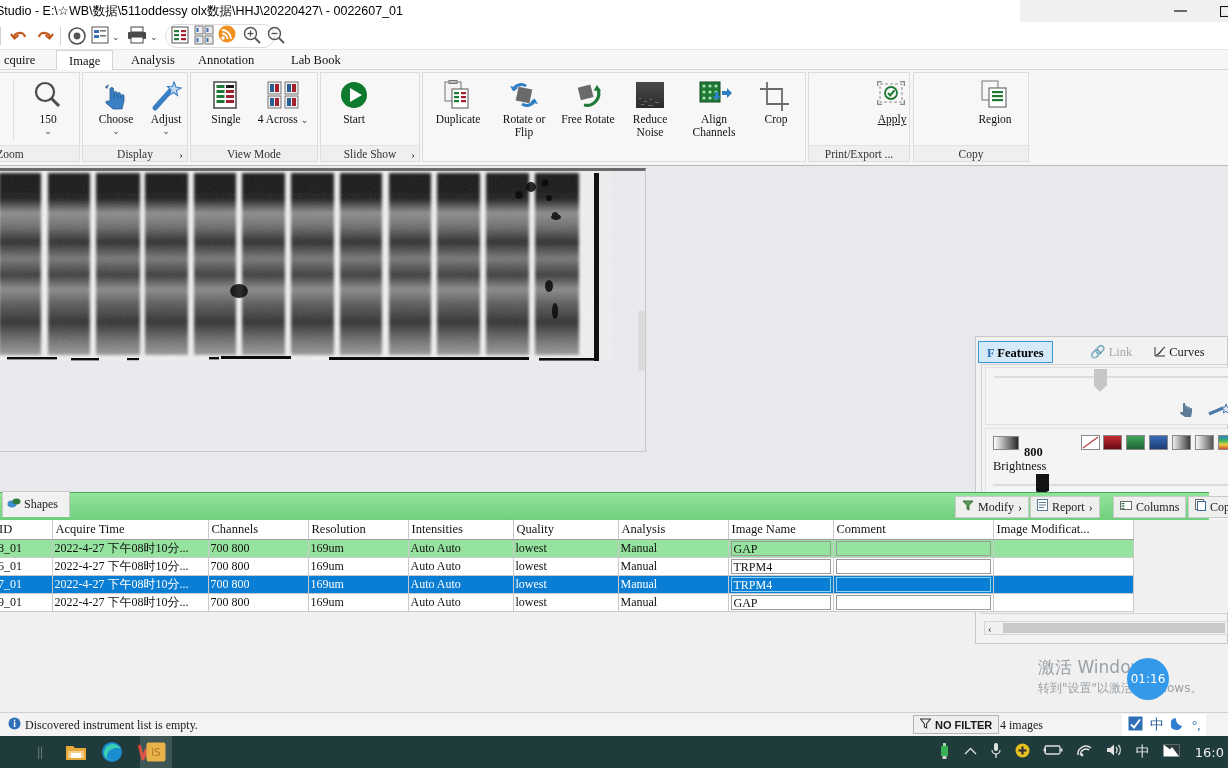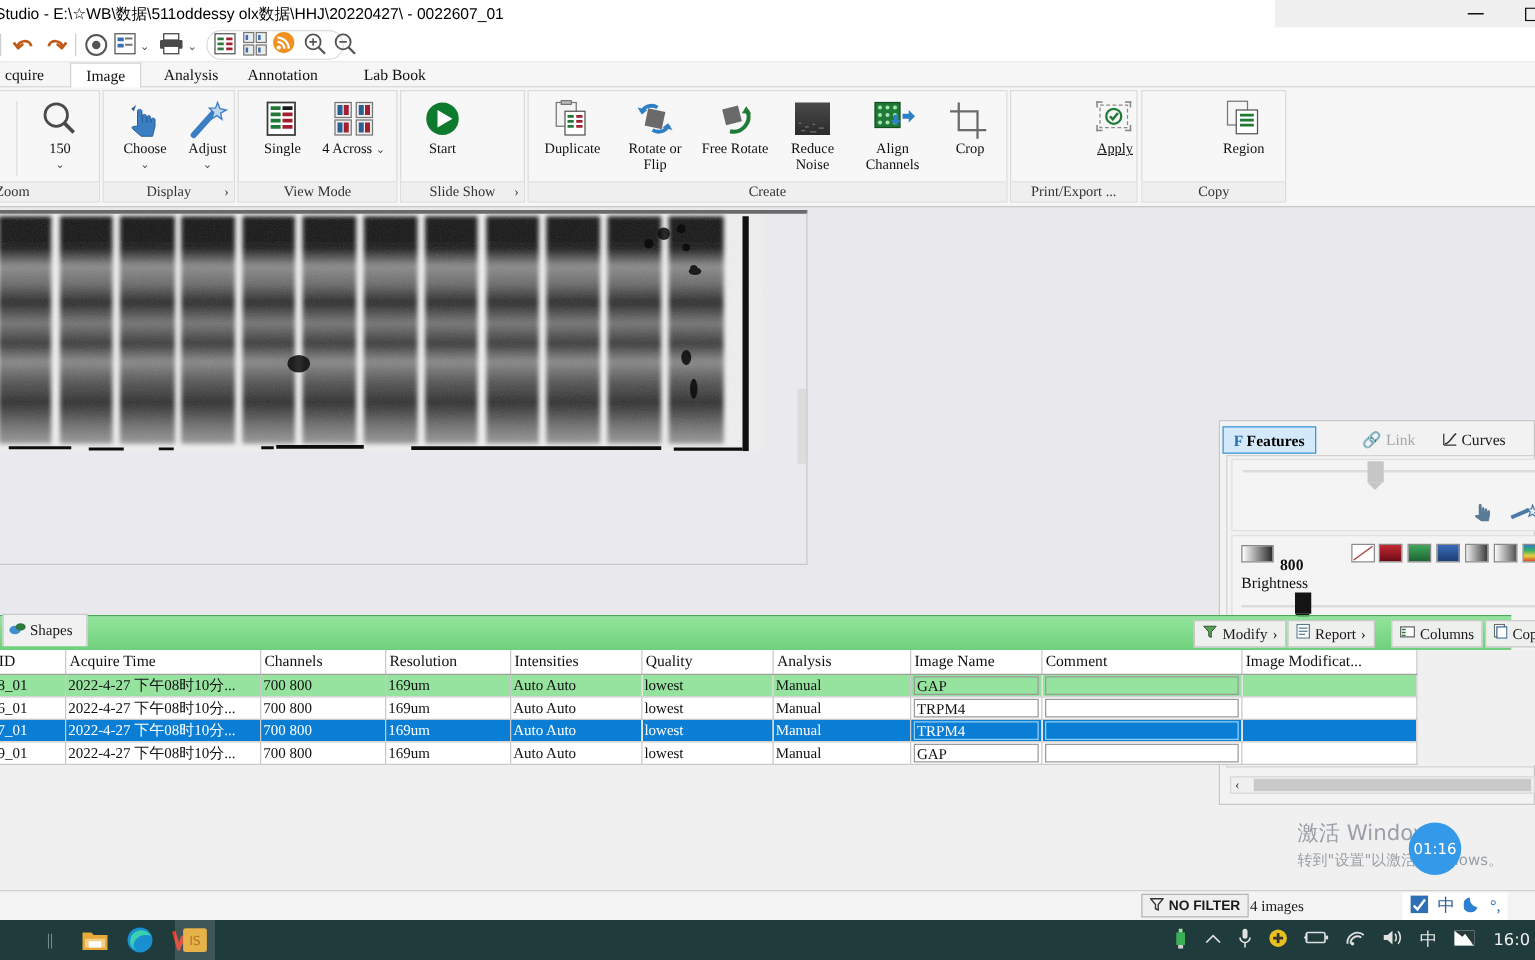--- a/index.html
+++ b/index.html
@@ -442,21 +442,20 @@
       </div>
       <div class="ritem" style="left:322px;">
         <div class="ic">
           <svg width="36" height="34" style="margin-top:3px">
               <path d="M9 2 L9 24 L31 24" stroke="#6a6a6a" stroke-width="1.8" fill="none"></path>
               <path d="M2 9 L24 9 L24 31" stroke="#6a6a6a" stroke-width="1.8" fill="none"></path>
             </svg>
         </div>
         <div class="lbl">Crop</div>
       </div>
-      <div class="gcaption">Create</div>
     </div>
 
     <div class="rgroup" style="left:808px; width:102px;">
       <div class="ritem" style="left:52px;text-decoration:underline;">
         <div class="ic">
           <svg width="36" height="34" style="margin-top:3px">
             <rect x="6" y="4" width="22" height="18" fill="none" stroke="#8a8a8a" stroke-dasharray="3,2"></rect>
             <g fill="#8a8a8a">
                 <rect x="3" y="1" width="5" height="1.3"></rect>
                 <rect x="3" y="1" width="1.3" height="5"></rect>
@@ -820,20 +819,30 @@
     </table>
   </div>
 
   <div class="wm">
     <div class="l1">激活 Windows</div>
     <div class="l2">转到"设置"以激活 Windows。</div>
   </div>
   <div class="clockbub">01:16</div>
 
   <div class="statusbar">
+    <div class="sbitem" style="left:8px">
+      <span>
+        <svg width="13" height="13">
+            <circle cx="6.5" cy="6.5" r="6" fill="#2f6fb5"></circle>
+            <rect x="5.8" y="5" width="1.5" height="5" fill="#fff"></rect>
+            <rect x="5.8" y="2.6" width="1.5" height="1.6" fill="#fff"></rect>
+          </svg>
+      </span>
+      <span>Discovered instrument list is empty.</span>
+    </div>
 
     <div class="nofilter">
       <span>
         <svg width="11" height="11">
             <path d="M0.5 1 L10.5 1 L6.6 5.6 L6.6 10 L4.4 9 L4.4 5.6 Z" fill="none" stroke="#333" stroke-width="1.1"></path>
           </svg>
       </span>
       <span>NO FILTER</span>
     </div>
 

